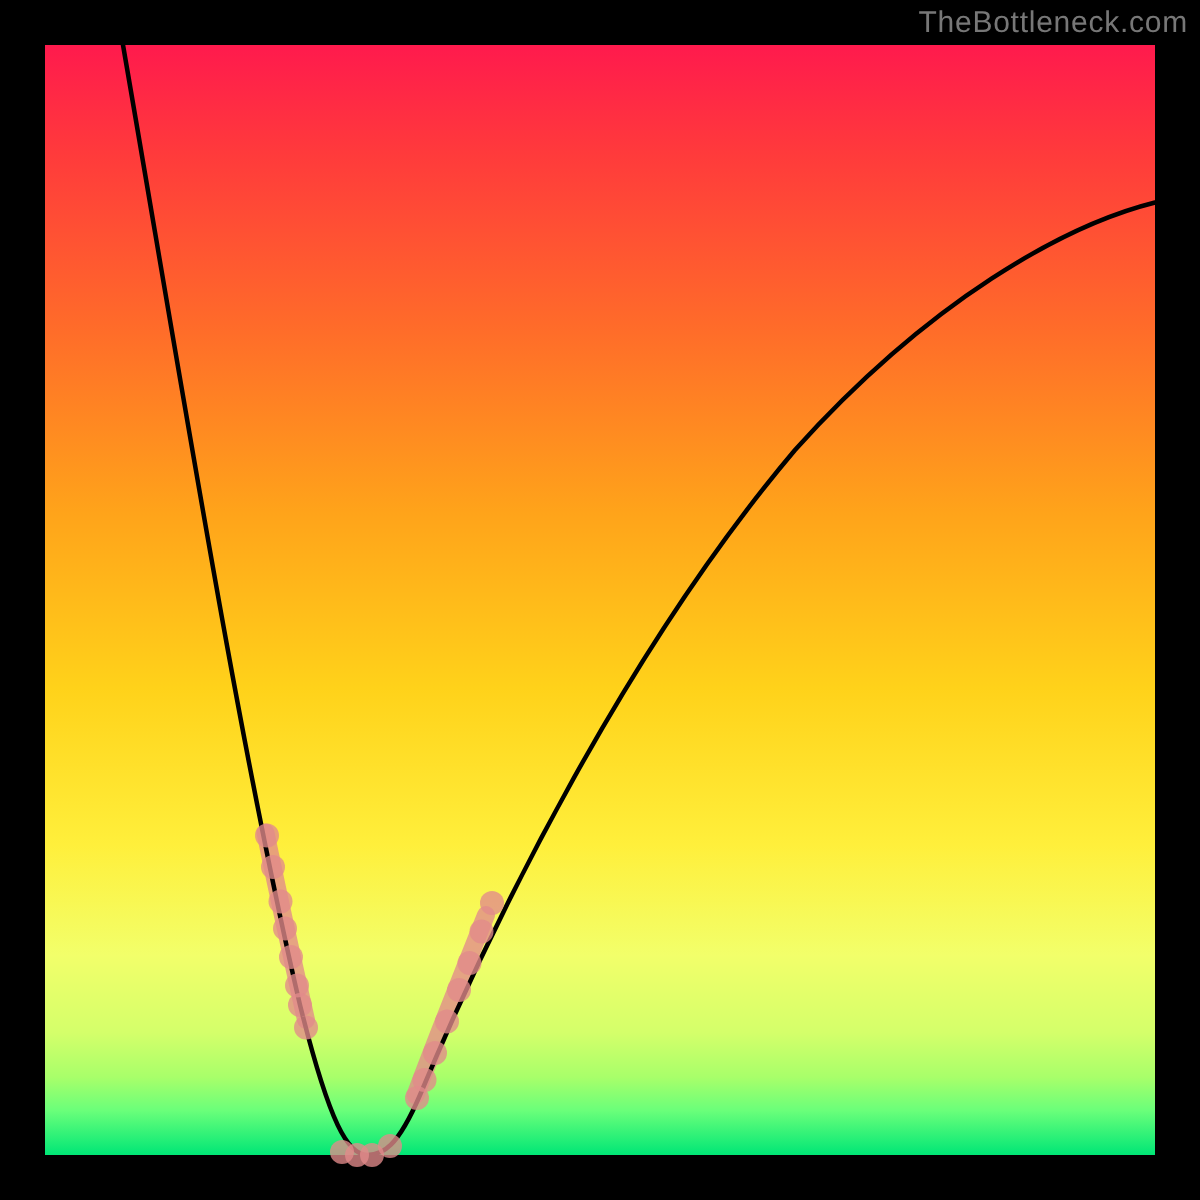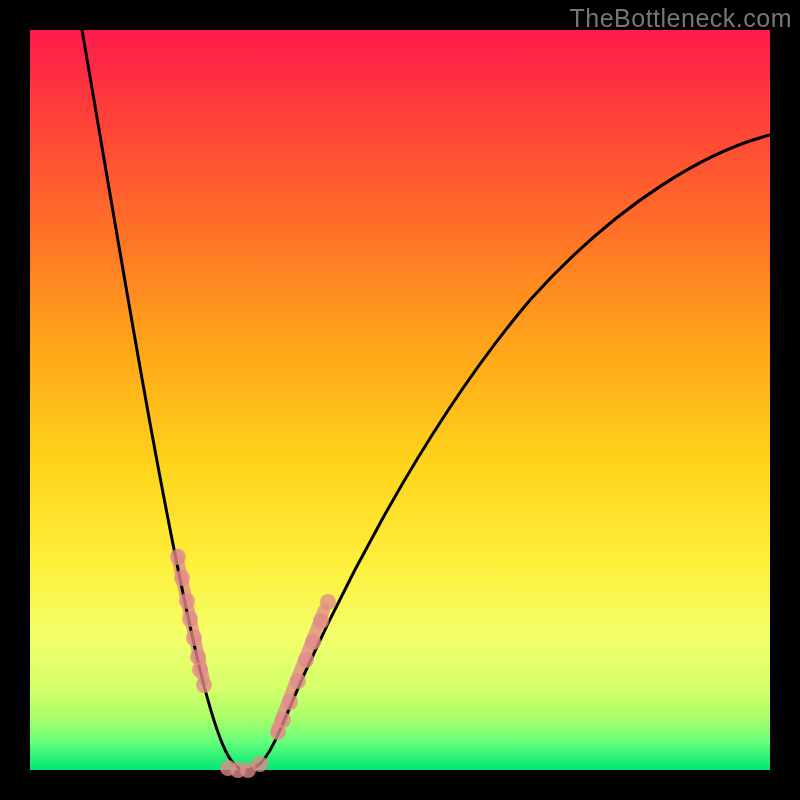--- a/index.html
+++ b/index.html
@@ -34,21 +34,21 @@
       #a8ff6a 93%,
       #6aff7a 96%,
       #00e676 100%
     );
   }
   .watermark {
     position: absolute;
     top: 4px;
     right: 8px;
     font-family: Arial, Helvetica, sans-serif;
-    font-size: 25px;
+    font-size: 20px;
     color: #777;
     letter-spacing: 0.5px;
     user-select: none;
   }
   svg.curve-layer {
     position: absolute;
     left: 0;
     top: 0;
     width: 740px;
     height: 740px;

